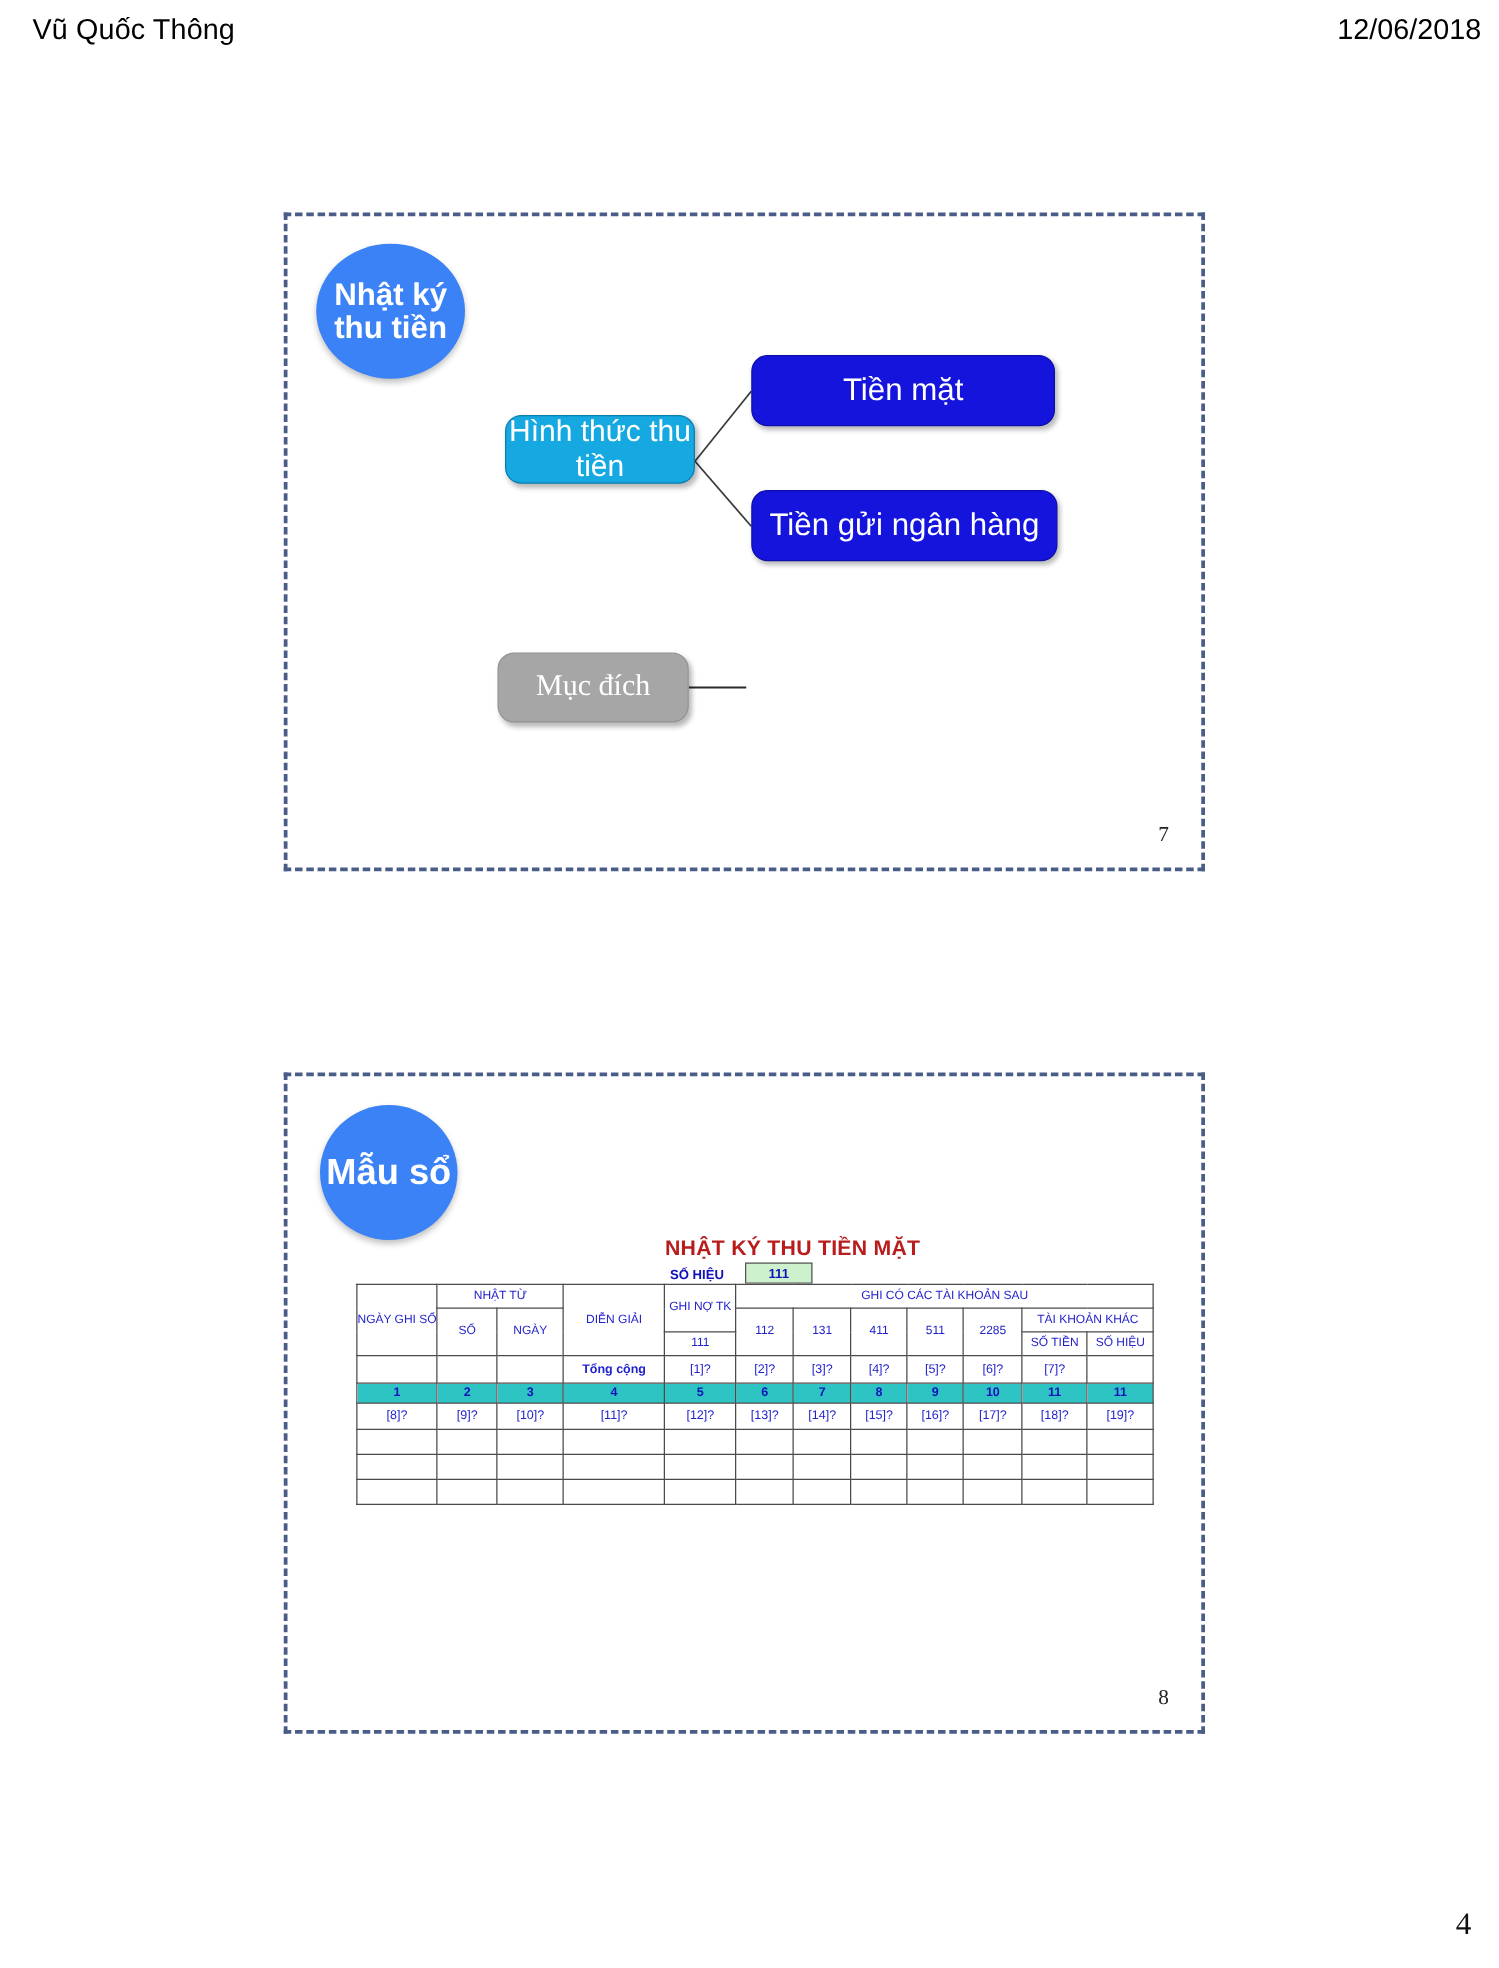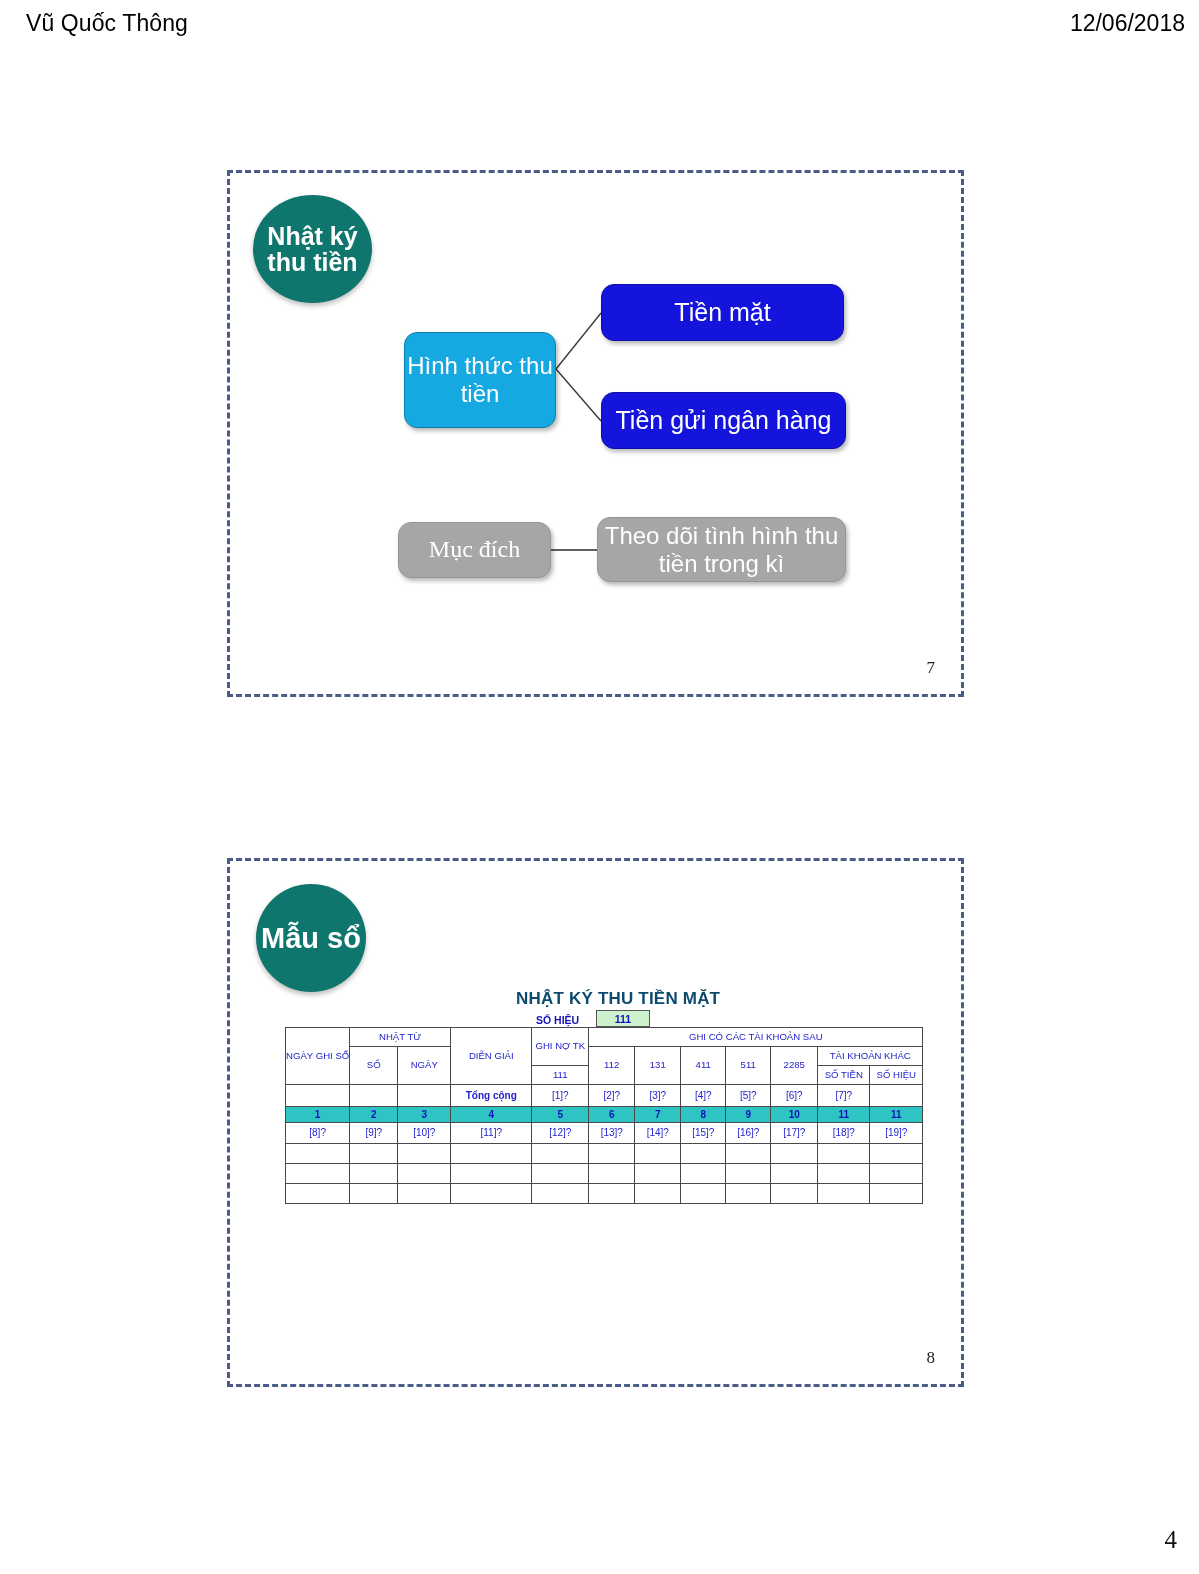--- a/index.html
+++ b/index.html
@@ -66,21 +66,21 @@
     bottom: 16px;
     font-family: "Liberation Serif", serif;
     font-size: 17px;
     color: #222;
   }
 
   
   .badge-circle {
     position: absolute;
     border-radius: 50%;
-    background: #0f766e;
+    background: #3b82f6;
     color: #ffffff;
     font-weight: bold;
     display: flex;
     align-items: center;
     justify-content: center;
     text-align: center;
     line-height: 1.06;
     box-shadow: 0 3px 5px rgba(0,0,0,0.25);
   }
   .badge-1 {
@@ -120,41 +120,41 @@
     background: #1414dd;
     border: 1px solid #0e0eaa;
     font-size: 25px;
   }
   .node-gray {
     background: #a6a6a6;
     border: 1px solid #949494;
     font-size: 24px;
   }
 
-  .n-hinhthuc { left: 174px; top: 159px; width: 152px; height: 96px; }
+  .n-hinhthuc { left: 174px; top: 159px; width: 152px; height: 55px; }
   .n-tienmat  { left: 371px; top: 111px; width: 243px; height: 57px; }
   .n-tiengui  { left: 371px; top: 219px; width: 245px; height: 57px; }
   .n-mucdich  { left: 168px; top: 349px; width: 153px; height: 56px; font-family: Liberation Serif, serif; }
   .n-theodoi  { left: 367px; top: 344px; width: 249px; height: 65px; }
 
   .connectors {
     position: absolute;
     left: 0; top: 0;
     width: 737px; height: 527px;
     pointer-events: none;
   }
 
   
   .journal-title {
     position: absolute;
-    left: 286px;
+    left: 302px;
     top: 128px;
     font-size: 17px;
     font-weight: bold;
-    color: #0c4a6e;
+    color: #b91c1c;
     letter-spacing: .2px;
     white-space: nowrap;
   }
   .sohieu-label {
     position: absolute;
     left: 306px;
     top: 153px;
     font-size: 10.5px;
     font-weight: bold;
     color: #1111bb;
@@ -238,21 +238,20 @@
   </svg>
 
   <div class="node node-cyan n-hinhthuc">Hình thức thu tiền</div>
 
   <div class="node node-blue n-tienmat">Tiền mặt</div>
 
   <div class="node node-blue n-tiengui">Tiền gửi ngân hàng</div>
 
   <div class="node node-gray n-mucdich">Mục đích</div>
 
-  <div class="node node-gray n-theodoi">Theo dõi tình hình thu tiền trong kì</div>
 
   <div class="slide-num">7</div>
 </div>
 
 <div class="slide slide-2">
 
   <div class="badge-circle badge-2">Mẫu sổ</div>
 
   <div class="journal-title">NHẬT KÝ THU TIỀN MẶT</div>
 

